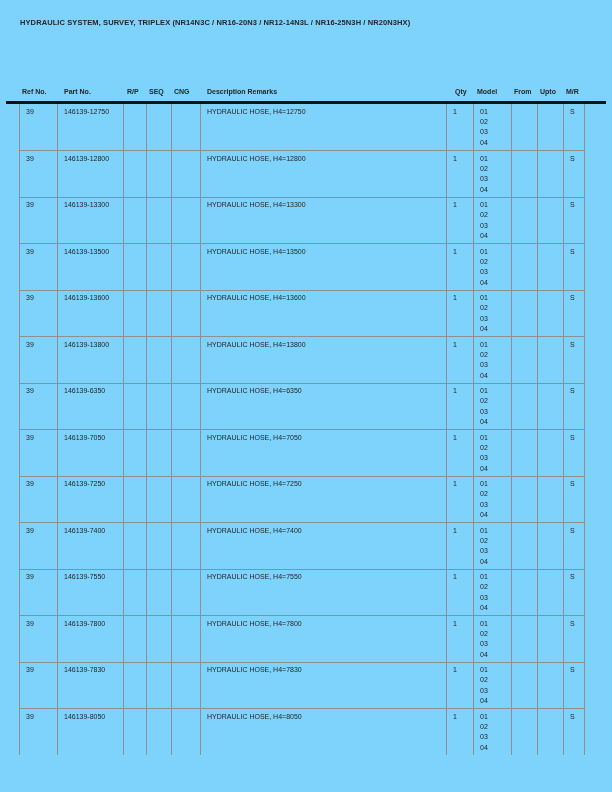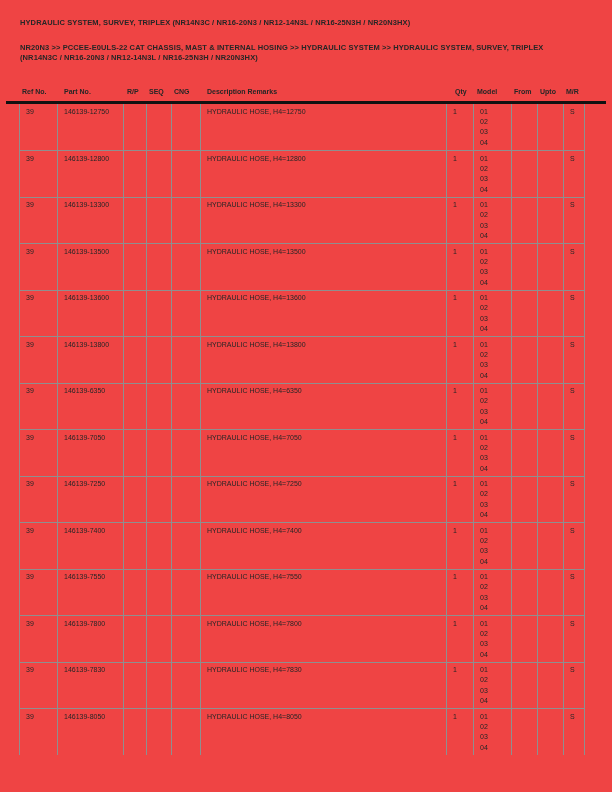--- a/index.html
+++ b/index.html
@@ -1,19 +1,19 @@
 <!DOCTYPE html>
 <html><head>
 <meta charset="utf-8">
 <style>
   html,body{margin:0;padding:0;background:#e8e8e8;}
   #page{
     position:relative;
     width:612px;height:792px;
-    background:#ef4444;
+    background:#7dd3fc;
     font-family:"Liberation Sans","DejaVu Sans",sans-serif;
     color:#262626;
     overflow:hidden;
   }
   .title{
     position:absolute;left:20px;top:18px;
     font-size:7.5px;font-weight:bold;letter-spacing:.1px;
     white-space:nowrap;
   }
   .breadcrumb{
@@ -54,21 +54,20 @@
   td.c-mr{padding-left:6px;}
   
 </style>
 </head>
 <body>
 
 <div id="page">
 
   <div class="title">HYDRAULIC SYSTEM, SURVEY, TRIPLEX (NR14N3C / NR16-20N3 / NR12-14N3L / NR16-25N3H / NR20N3HX)</div>
 
-  <div class="breadcrumb">NR20N3 &gt;&gt; PCCEE-E0ULS-22 CAT CHASSIS, MAST &amp; INTERNAL HOSING &gt;&gt; HYDRAULIC SYSTEM &gt;&gt; HYDRAULIC SYSTEM, SURVEY, TRIPLEX (NR14N3C / NR16-20N3 / NR12-14N3L / NR16-25N3H / NR20N3HX)</div>
 
   <div class="colheads">
       <span style="width: 38px; padding-left: 3px;">Ref No.</span>
       <span style="width: 66px; padding-left: 7px;">Part No.</span>
       <span style="width: 23px; padding-left: 4px;">R/P</span>
       <span style="width: 25px; padding-left: 3px;">SEQ</span>
       <span style="width: 29px; padding-left: 3px;">CNG</span>
       <span style="width: 246px; padding-left: 7px;">Description Remarks</span>
       <span style="width: 27px; padding-left: 9px;">Qty</span>
       <span style="width: 38px; padding-left: 4px;">Model</span>

